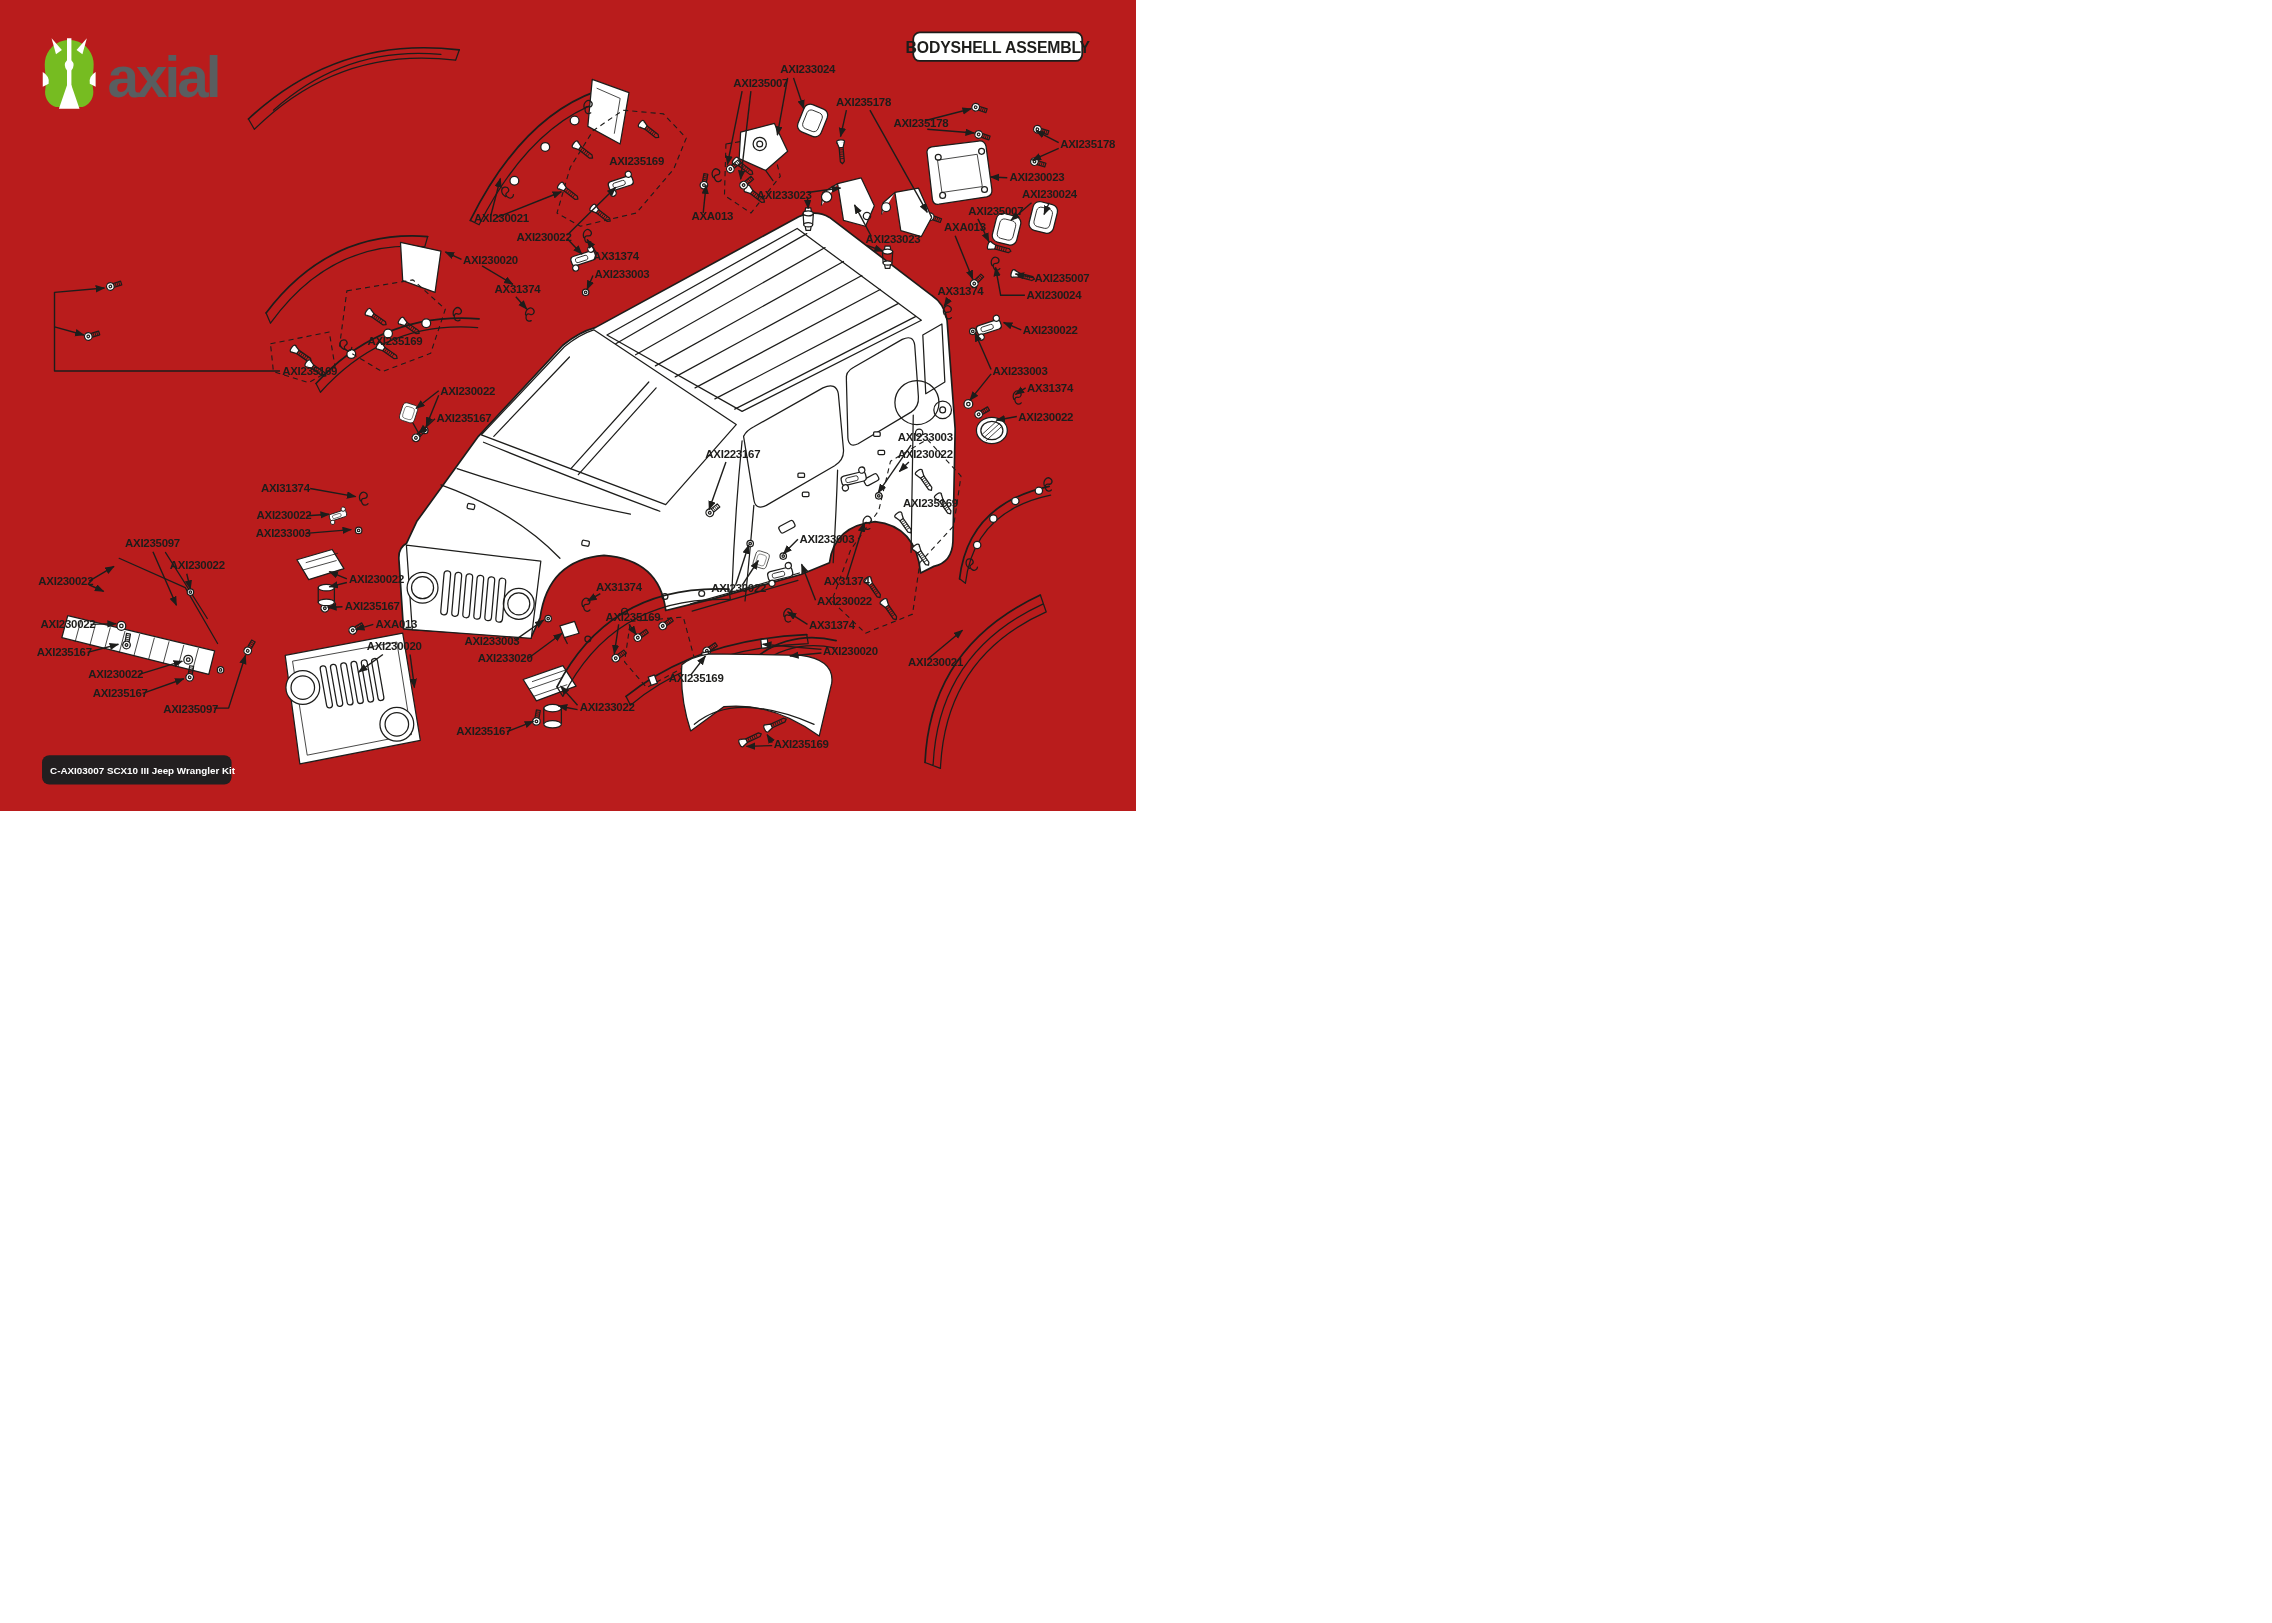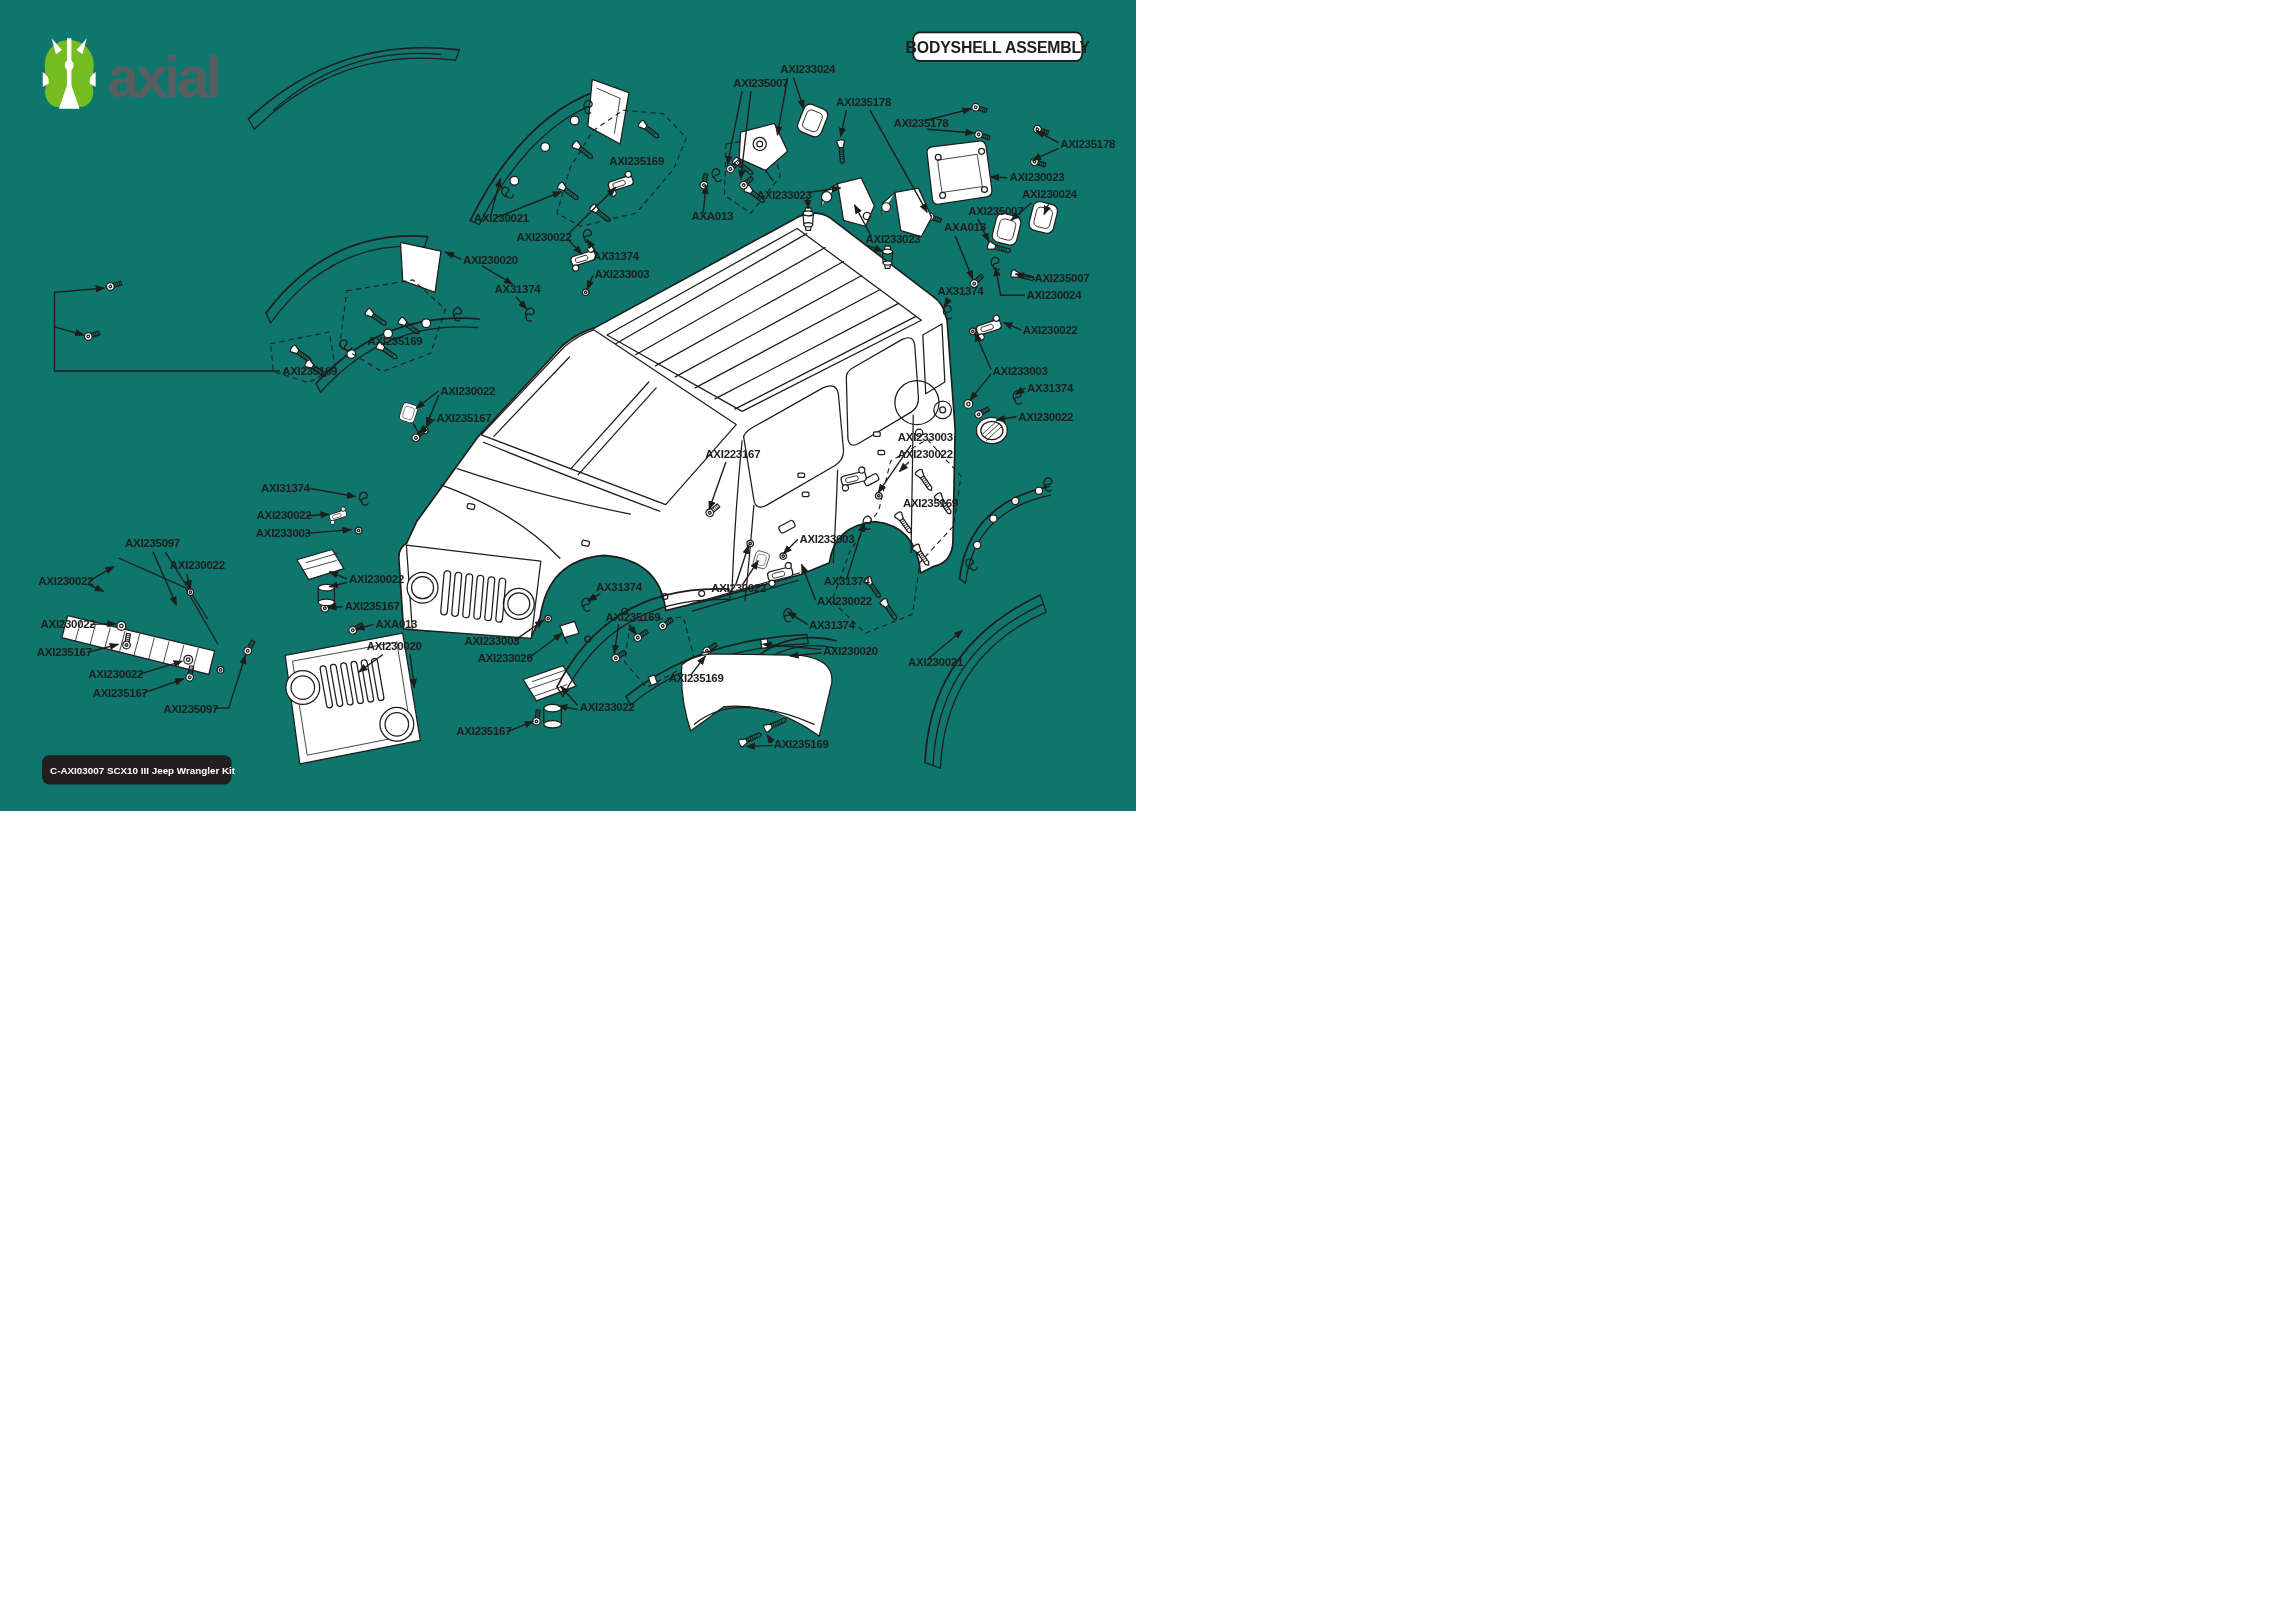--- a/index.html
+++ b/index.html
@@ -1,16 +1,16 @@
 <!DOCTYPE html>
 <html style="font-size:11.5px"><head>
 <meta charset="utf-8">
 <style>
   html,body{margin:0;padding:0;background:#ffffff;}
-  .page{width:1136px;height:811px;overflow:hidden;background:#0f766e;position:relative;}
+  .page{width:1136px;height:811px;overflow:hidden;background:#b91c1c;position:relative;}
   svg{display:block;}
   .ln{stroke:#1d1d1b;fill:none;stroke-width:1.7;stroke-linecap:round;stroke-linejoin:round;}
   .ln2{stroke:#1d1d1b;fill:none;stroke-width:2.3;stroke-linecap:round;stroke-linejoin:round;}
   .lnf{stroke:#1d1d1b;fill:#ffffff;stroke-width:1.7;stroke-linejoin:round;}
   .lnf2{stroke:#1d1d1b;fill:#ffffff;stroke-width:2.3;stroke-linejoin:round;}
   .dsh{stroke:#1d1d1b;fill:none;stroke-width:1.5;stroke-dasharray:7 5.5;stroke-linejoin:round;}
   .thin{stroke:#1d1d1b;fill:none;stroke-width:1.1;}
   .leader{stroke:#1d1d1b;fill:none;stroke-width:1.9;stroke-linejoin:round;}
   .plabel{font-family:"Liberation Sans","DejaVu Sans",sans-serif;font-size:15.6px;font-weight:600;
           letter-spacing:-0.35px;fill:#1d1d1b;}

